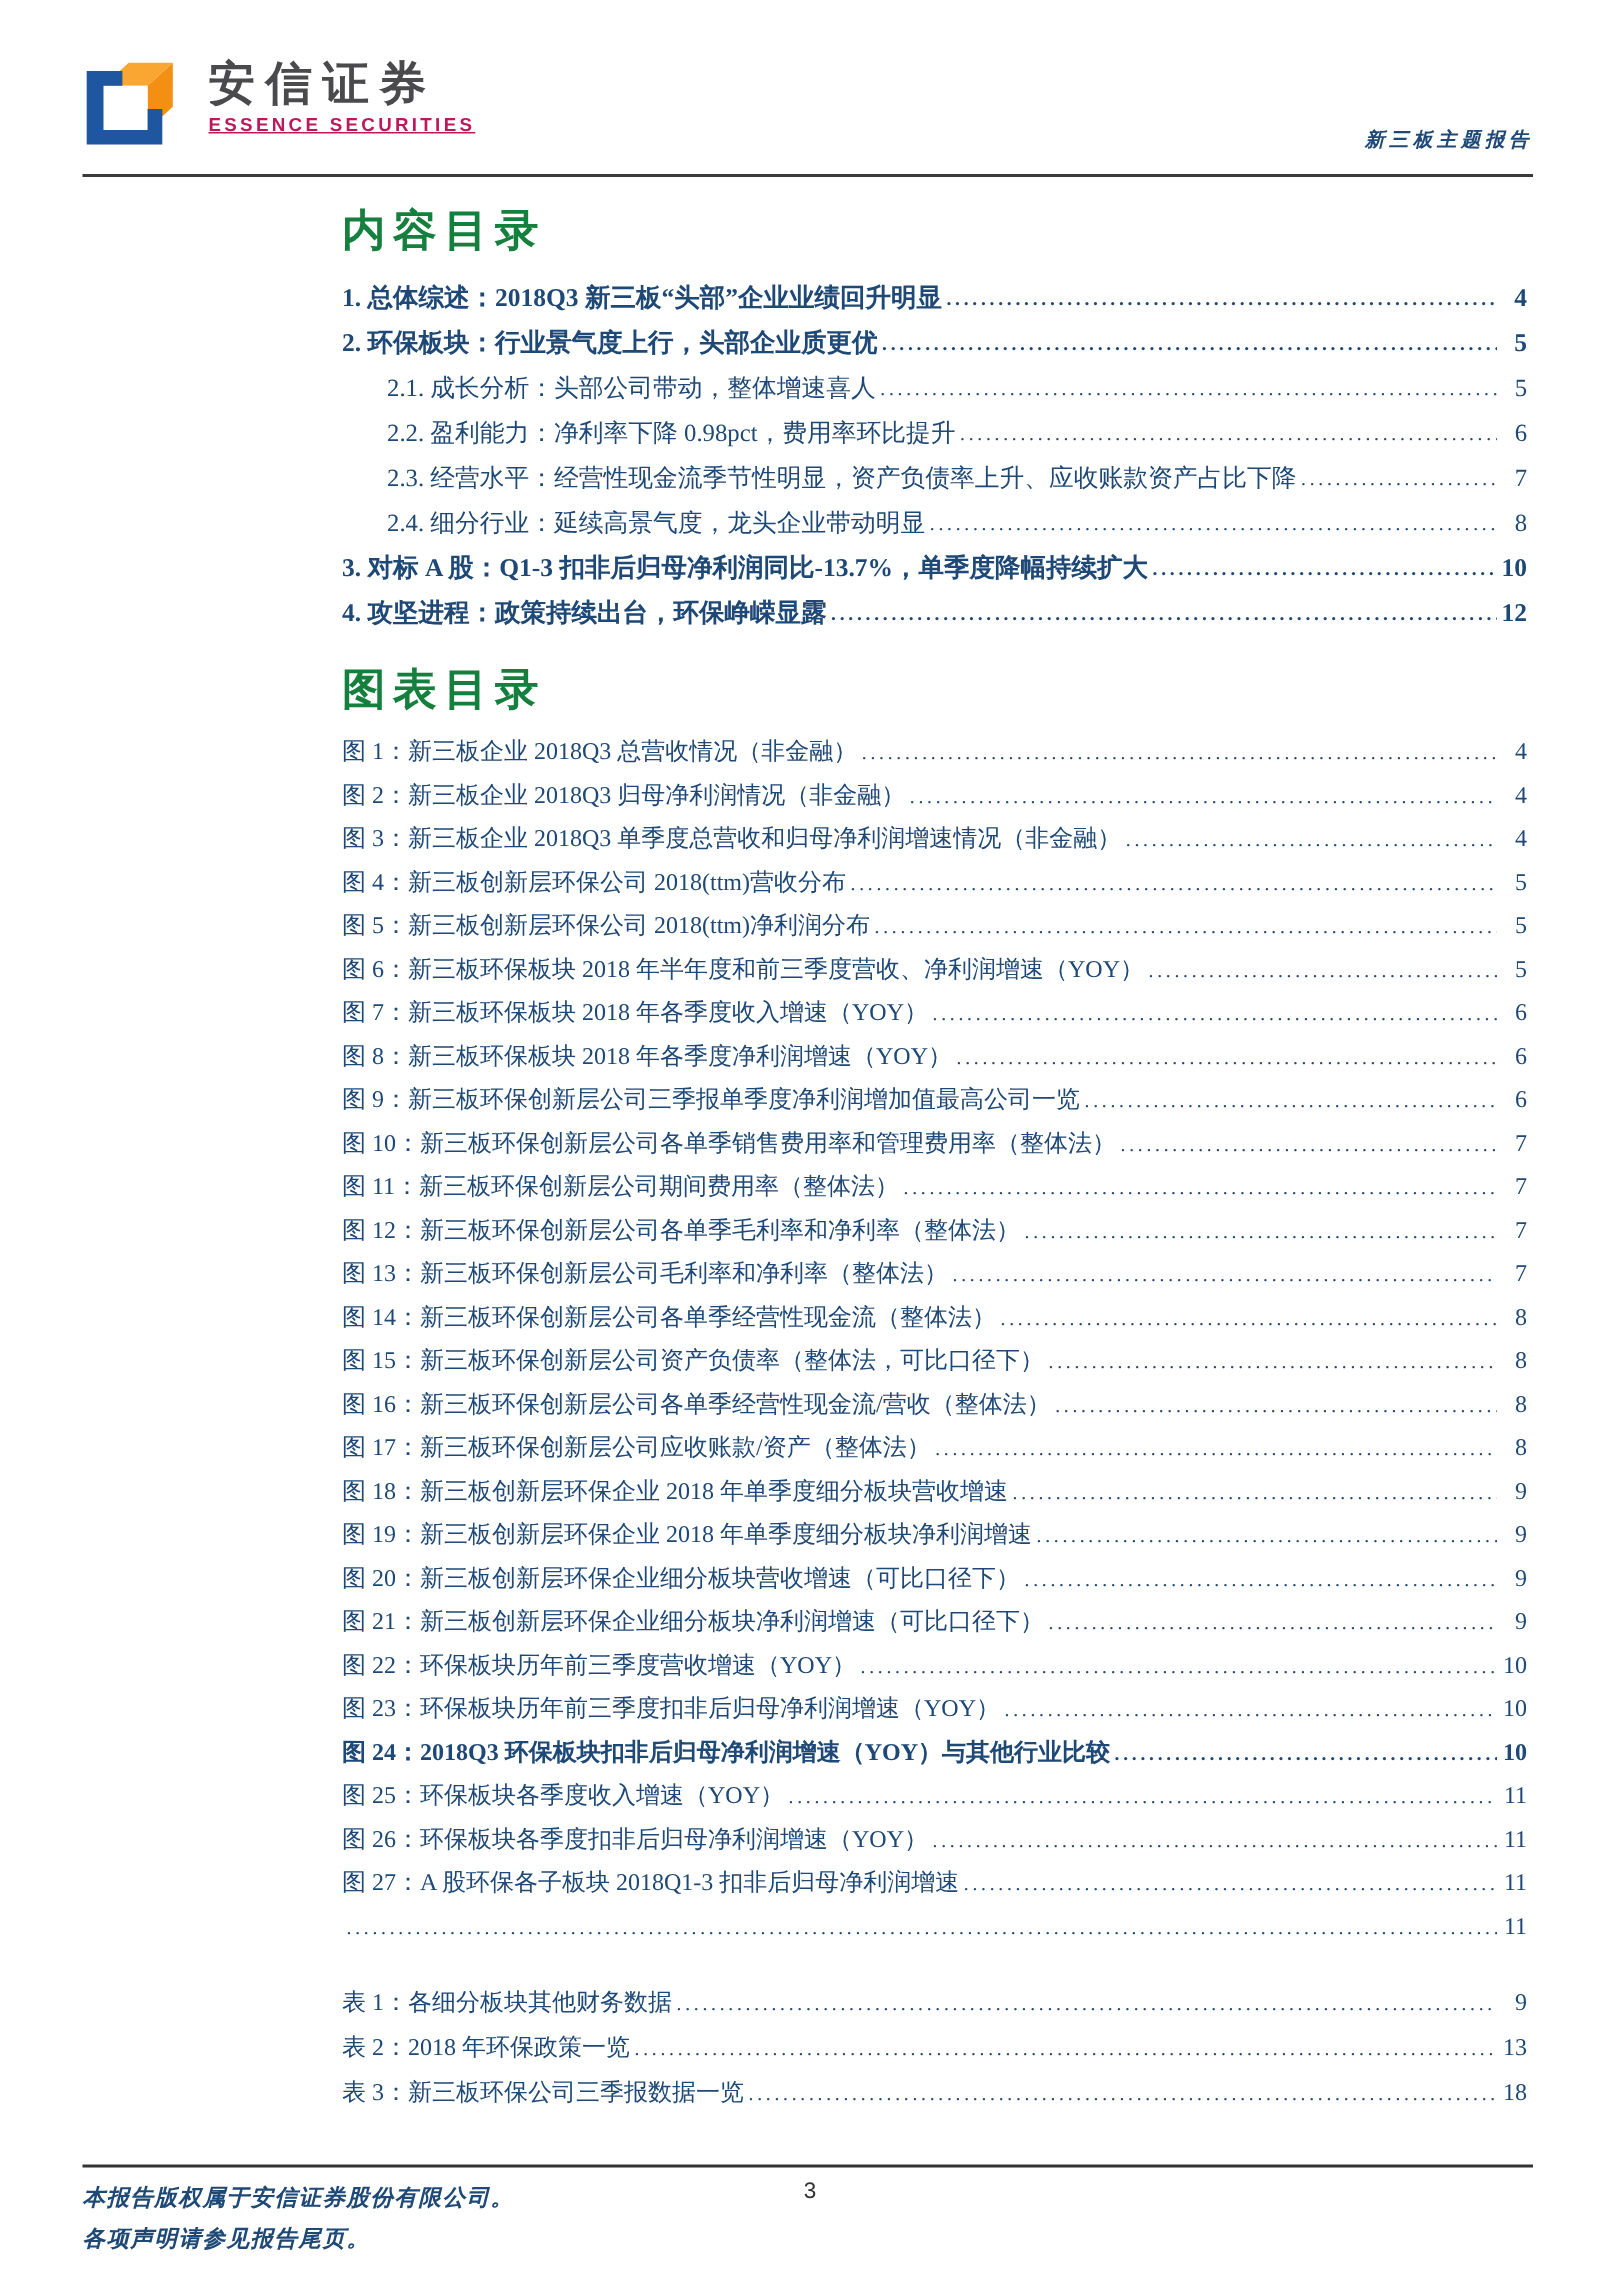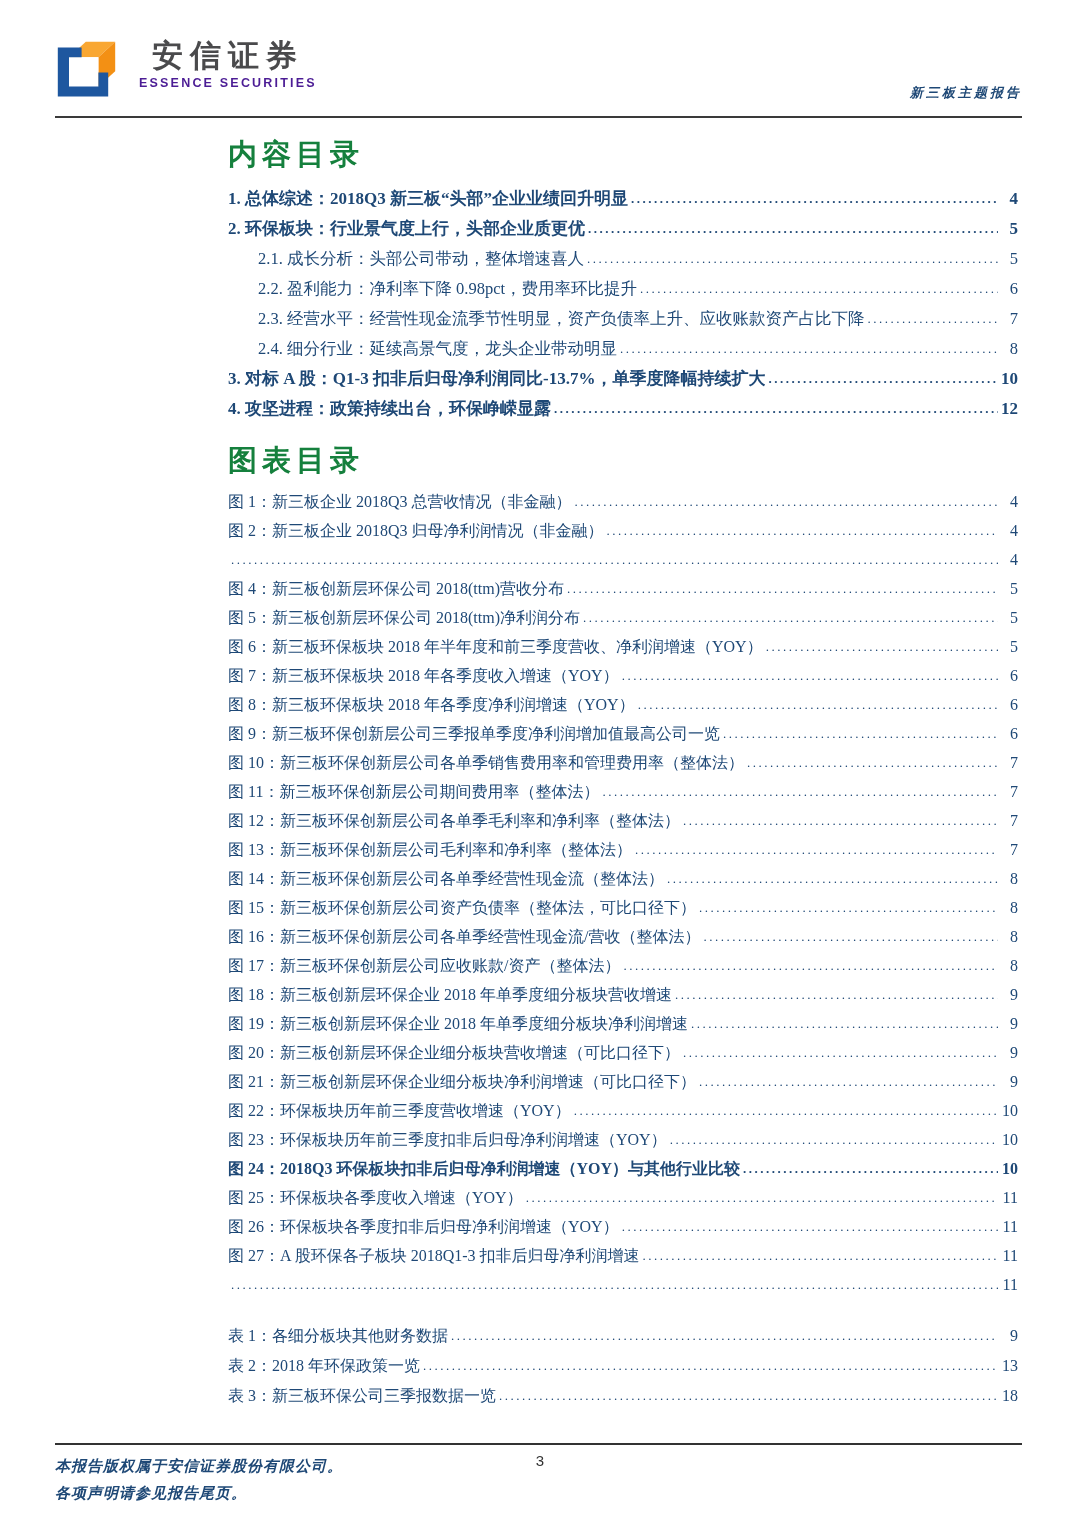--- a/index.html
+++ b/index.html
@@ -10,25 +10,25 @@
     color:#1E4876;
   }
 
   
   .header { position:absolute; top:0; left:0; width:1080px; height:118px; }
   .brand { position:absolute; top:33px; left:55px; display:flex; align-items:flex-start; }
   .logo-mark { width:70px; height:68px; margin-right:14px; }
   .brand-text { padding-top:6px; }
   .brand-cn {
     font-family:"Liberation Sans","DejaVu Sans",sans-serif;
-    font-size:31px; font-weight:bold; color:#4A4A4C; letter-spacing:7px; line-height:1.1;text-align:center;
+    font-size:31px; font-weight:bold; color:#4A4A4C; letter-spacing:7px; line-height:1.1;
   }
   .brand-en {
     font-family:"Liberation Sans","DejaVu Sans",sans-serif;
-    font-size:12.5px; font-weight:bold; color:#4c1d95; letter-spacing:2.2px; margin-top:3px;
+    font-size:12.5px; font-weight:bold; color:#be185d; letter-spacing:2.2px; margin-top:3px;text-decoration:underline;
   }
   .report-type {
     position:absolute; right:58px; top:84px;
     font-size:13px; font-weight:bold; font-style:italic; color:#1E4876; letter-spacing:3px;
   }
   .header-rule { position:absolute; top:116px; left:55px; width:967px; border-top:2.5px solid #3A3A3A; }
 
   
   .content { position:absolute; top:136px; left:228px; width:790px; }
   .section-title {
@@ -140,20 +140,21 @@
     <span class="lbl">图 1：新三板企业 2018Q3 总营收情况（非金融）</span>
     <span class="leader">....................................................................................................................................................................................................................................................................</span>
     <span class="pg">4</span>
   </div>
       <div class="entry">
     <span class="lbl">图 2：新三板企业 2018Q3 归母净利润情况（非金融）</span>
     <span class="leader">....................................................................................................................................................................................................................................................................</span>
     <span class="pg">4</span>
   </div>
       <div class="entry">
+    <span class="lbl">图 3：新三板企业 2018Q3 单季度总营收和归母净利润增速情况（非金融）</span>
     <span class="leader">....................................................................................................................................................................................................................................................................</span>
     <span class="pg">4</span>
   </div>
       <div class="entry">
     <span class="lbl">图 4：新三板创新层环保公司 2018(ttm)营收分布</span>
     <span class="leader">....................................................................................................................................................................................................................................................................</span>
     <span class="pg">5</span>
   </div>
       <div class="entry">
     <span class="lbl">图 5：新三板创新层环保公司 2018(ttm)净利润分布</span>

